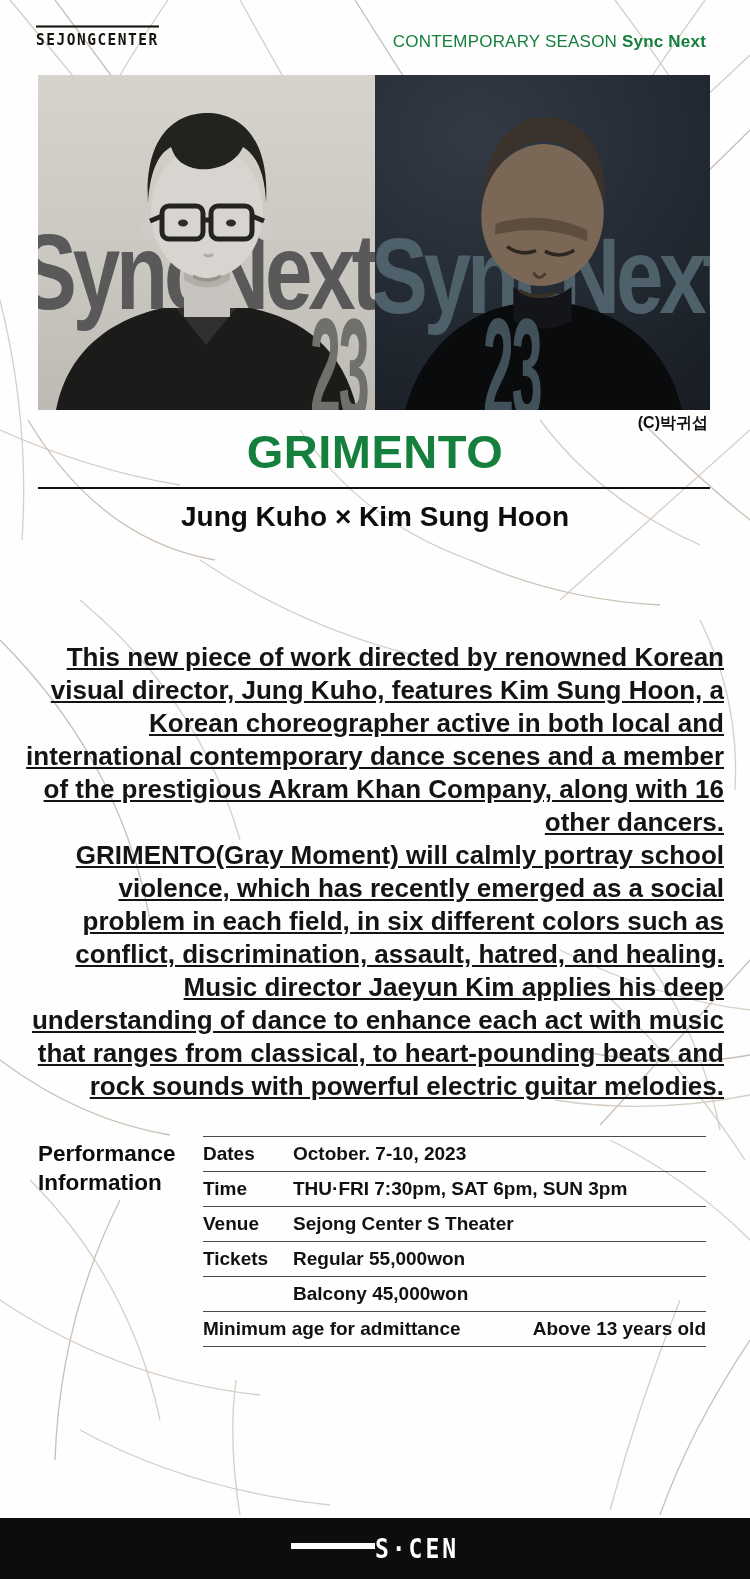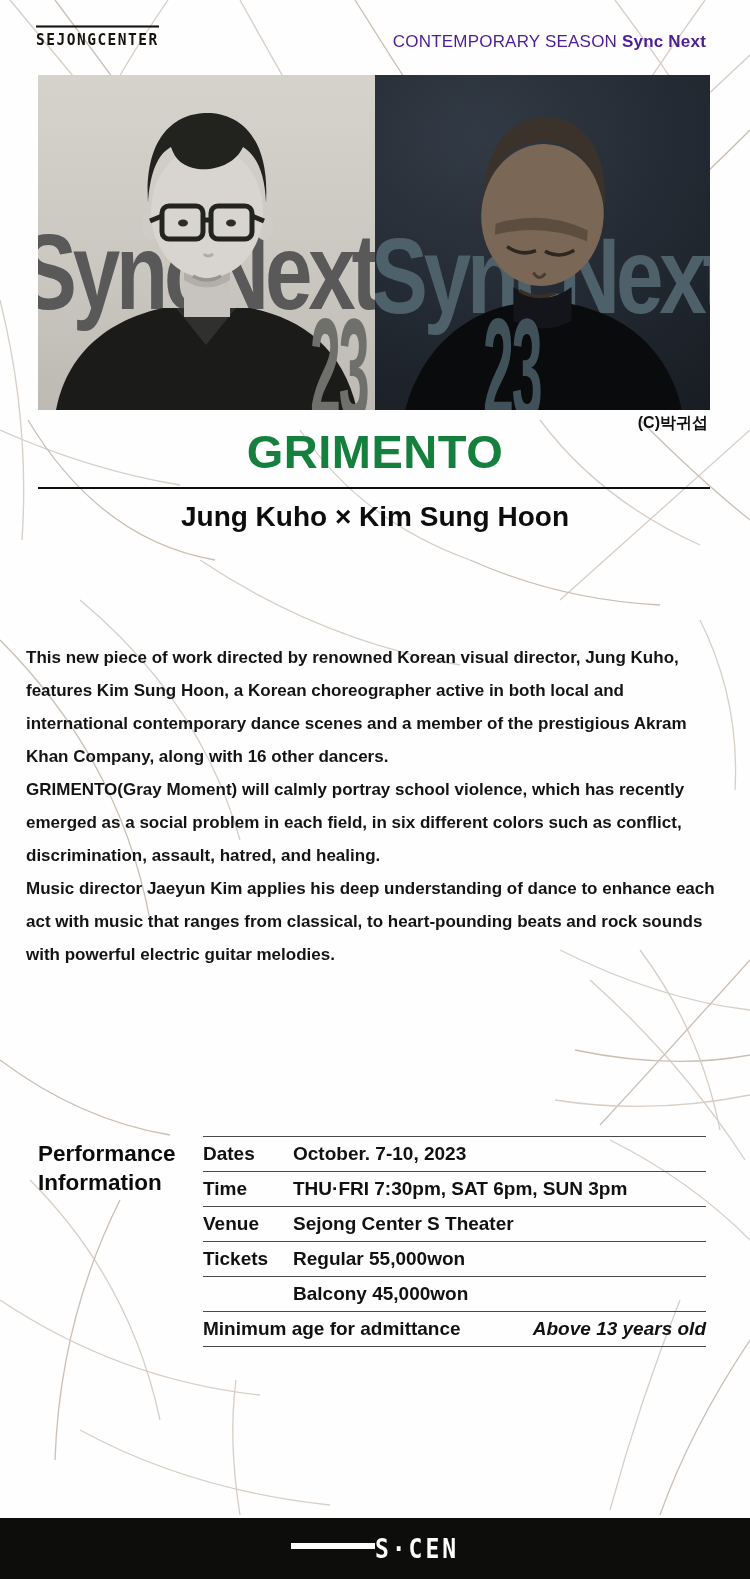--- a/index.html
+++ b/index.html
@@ -12,21 +12,21 @@
   .bg-lines { position:absolute; inset:0; z-index:0; }
   .page { position:absolute; inset:0; z-index:1; }
 
   
   .header { position:absolute; top:26px; left:36px; right:44px; display:flex; justify-content:space-between; align-items:flex-start; }
   .sejong-logo {
     font-family:"DejaVu Sans Mono", monospace; font-weight:bold;
     font-size:14.5px; letter-spacing:1.5px; color:#16130e;
     border-top:2.5px solid #16130e; padding-top:4px; transform:scaleY(1.05);
   }
-  .season { font-size:17px; color:#4c1d95; margin-top:6px; letter-spacing:0.2px; }
+  .season { font-size:17px; color:#15803d; margin-top:6px; letter-spacing:0.2px; }
   .season .bold { font-weight:700; }
 
   
   .photos { position:absolute; top:75px; left:38px; width:672px; height:335px; display:flex; }
   .photo { position:relative; overflow:hidden; height:335px; }
   .photo-left  { width:337px; background:linear-gradient(180deg,#d6d3cd 0%,#cbc8c2 55%,#bdbab3 100%); }
   .photo-right { width:335px; background:radial-gradient(130% 110% at 30% 18%, #323a45 0%, #242b34 45%, #161a20 100%); }
   .big-text {
     position:absolute; top:142px; left:-18px; white-space:nowrap;
     font-weight:800; font-size:104px; line-height:1; letter-spacing:-5px;
@@ -45,32 +45,32 @@
   .credit { position:absolute; top:413px; right:42px; font-size:16px; font-weight:700; color:#111; }
 
   
   .title { position:absolute; top:424px; left:0; width:100%; text-align:center;
            font-size:47px; font-weight:800; letter-spacing:0.5px; color:#15803d; }
   .divider { position:absolute; top:487px; left:38px; width:672px; border-top:2.2px solid #101010; }
   .subtitle { position:absolute; top:501px; left:0; width:100%; text-align:center;
               font-size:28px; font-weight:700; color:#0d0d0d; }
 
   
-  .description { position:absolute; top:641px; left:26px; width:698px; text-align:left;
-                 font-size:17px; font-weight:600; line-height:33px; color:#141414; }
+  .description { position:absolute; top:641px; left:26px; width:698px; text-align:right;
+                 font-size:26px; font-weight:600; line-height:33px; color:#141414;text-decoration:underline; }
 
   
   .perf { position:absolute; top:1136px; left:38px; width:668px; }
   .perf-heading { position:absolute; left:0; top:3px; font-size:22.5px; font-weight:700; line-height:29px; color:#0c0c0c; }
   .info-table { margin-left:165px; width:503px; border-top:1.6px solid #4a4a4a; font-size:19px; font-weight:600; }
   .info-row { display:flex; align-items:center; height:35px; border-bottom:1.6px solid #4a4a4a; }
   .info-label { width:90px; flex:0 0 90px; }
   .info-value { flex:1; }
   .info-row.age .info-label { flex:1; width:auto; }
-  .info-row.age .info-value { flex:0 0 auto; text-align:center;font-style:italic; }
+  .info-row.age .info-value { flex:0 0 auto; text-align:center; }
 
   
   .footer { position:absolute; top:1518px; left:0; width:750px; height:61px; background:#0d0d0b;
             display:flex; align-items:center; justify-content:center; }
   .scen { display:flex; flex-direction:row; align-items:center; }
   .scen-bar { width:84px; height:6px; background:#ffffff; margin-bottom:5px; }
   .scen-text { font-family:"DejaVu Sans Mono", monospace; font-weight:bold; font-size:23px;
                letter-spacing:3px; color:#ffffff; transform:scaleY(1.15); }
 </style>
 </head>

